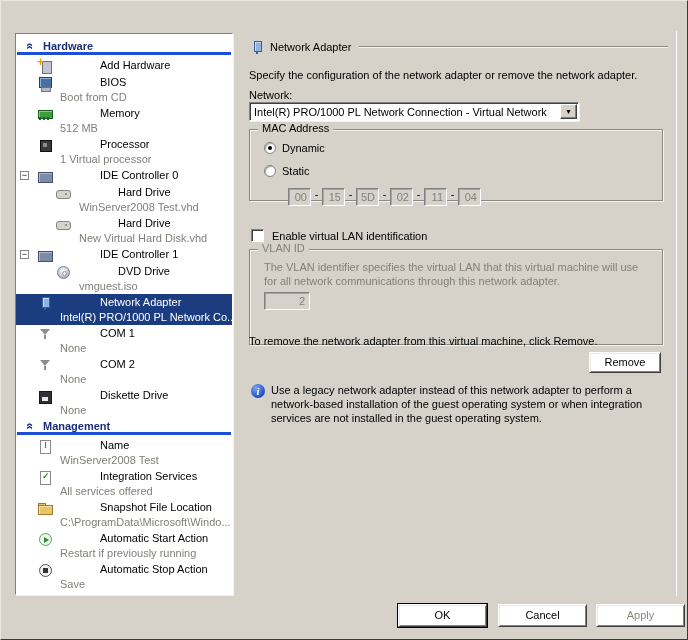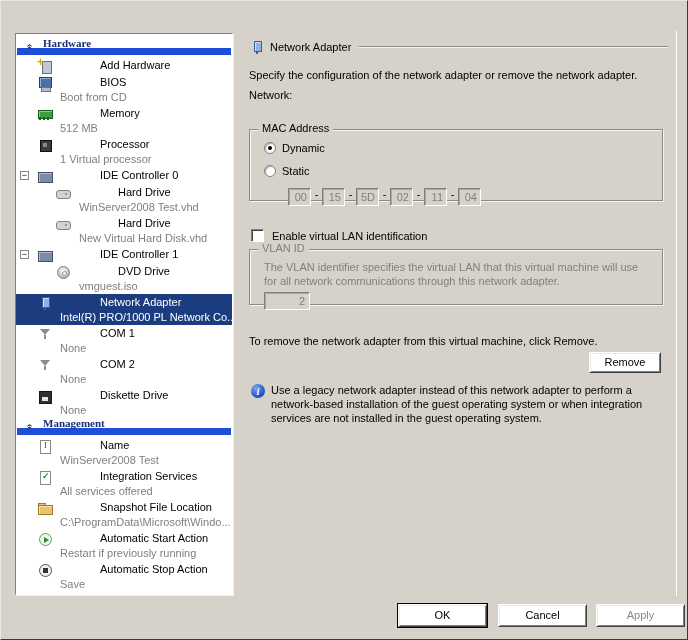--- a/index.html
+++ b/index.html
@@ -19,21 +19,21 @@
     border:1px solid; border-color:#fff #404040 #404040 #fff;
     box-shadow:inset -1px -1px 0 #808080;
     font-size:9px; line-height:12px; text-align:center; color:#000; cursor:default;
     font-family:"DejaVu Sans Mono", monospace; }
 
   
   .sidebar { position:absolute; left:14px; top:32px; width:218px; height:562px;
     background:#fff; border:1px solid; border-color:#808080 #fff #fff #808080;
     box-shadow:1px 1px 0 #f2f1ec; overflow:hidden; padding-top:4px; }
   .sec-header { position:relative; height:17px; margin:0 1px 2px 1px;
-    border-bottom:7px solid #1d4ed8; display:flex; align-items:center;font-family:Liberation Serif, serif; }
+    border-bottom:3px solid #1d4ed8; display:flex; align-items:flex-end; }
   .chev { position:absolute; left:6px; top:1px; color:#1a2f7c; font-weight:bold;
     font-size:12px; transform:rotate(90deg); width:14px; text-align:center; }
   .sec-label { margin-left:26px; font-weight:bold; color:#1a2f7c; }
   .entry { position:relative; }
   .entry-main { display:flex; align-items:center; height:17px; padding-left:21px;gap:42px; }
   .entry.child .entry-main { padding-left:39px; }
   .entry-label { line-height:15px; color:#000; white-space:nowrap; }
   .entry-sub { height:14px; line-height:13px; padding-left:44px; color:#80807a;
     white-space:nowrap; overflow:hidden; }
   .entry.child .entry-sub { padding-left:63px; }
@@ -135,21 +135,21 @@
   .octet { width:23px; height:18px; background:#d6d2c9; border:1px solid;
     border-color:#808080 #fff #fff #808080; box-shadow:inset 1px 1px 0 #a9a69e;
     color:#80807a; text-align:right; padding:2px 3px 0 0; }
   .octet-sep { width:11px; text-align:center; color:#000; }
 
   .checkbox-row { position:absolute; left:10px; top:198px; display:flex; align-items:center; }
   .checkbox { width:13px; height:13px; background:#fff; border:1px solid;
     border-color:#808080 #fff #fff #808080; box-shadow:inset 1px 1px 0 #404040;
     margin-right:8px; flex:none; }
 
-  .vlan-group { left:8px; top:218px; width:414px; height:56px; color:#80807a; }
+  .vlan-group { left:8px; top:218px; width:414px; height:96px; color:#80807a; }
   .vlan-desc { position:absolute; left:14px; top:10px; right:12px; line-height:14px; }
   .vlan-input { position:absolute; left:14px; top:42px; width:46px; height:18px;
     background:#d6d2c9; border:1px solid; border-color:#808080 #fff #fff #808080;
     box-shadow:inset 1px 1px 0 #a9a69e; color:#80807a; text-align:right; padding:2px 4px 0 0; }
 
   .remove-text { position:absolute; left:8px; top:304px; right:10px; }
   .button { background:#ffffff; border:1px solid; border-color:#fff #404040 #404040 #fff;
     box-shadow:inset 1px 1px 0 #eceae4, inset -1px -1px 0 #808080;
     text-align:center; font-size:11px; color:#000; cursor:default; }
   .remove-button { position:absolute; left:348px; top:321px; width:72px; height:21px;
@@ -314,20 +314,24 @@
 
     <div class="panel-header">
       <span class="icon network-adapter-icon"></span>
       <span class="panel-title">Network Adapter</span>
       <span class="rule"></span>
     </div>
 
     <div class="desc">Specify the configuration of the network adapter or remove the network adapter.</div>
 
     <div class="net-label">Network:</div>
+    <div class="dropdown">
+      <span class="dropdown-value">Intel(R) PRO/1000 PL Network Connection - Virtual Network</span>
+      <span class="dropdown-button">▼</span>
+    </div>
 
     <div class="groupbox mac-group">
       <span class="groupbox-legend">MAC Address</span>
       <div class="radio-row" style="top:12px;">
         <span class="radio checked"></span>
         <span>Dynamic</span>
       </div>
       <div class="radio-row" style="top:35px;">
         <span class="radio"></span>
         <span>Static</span>

